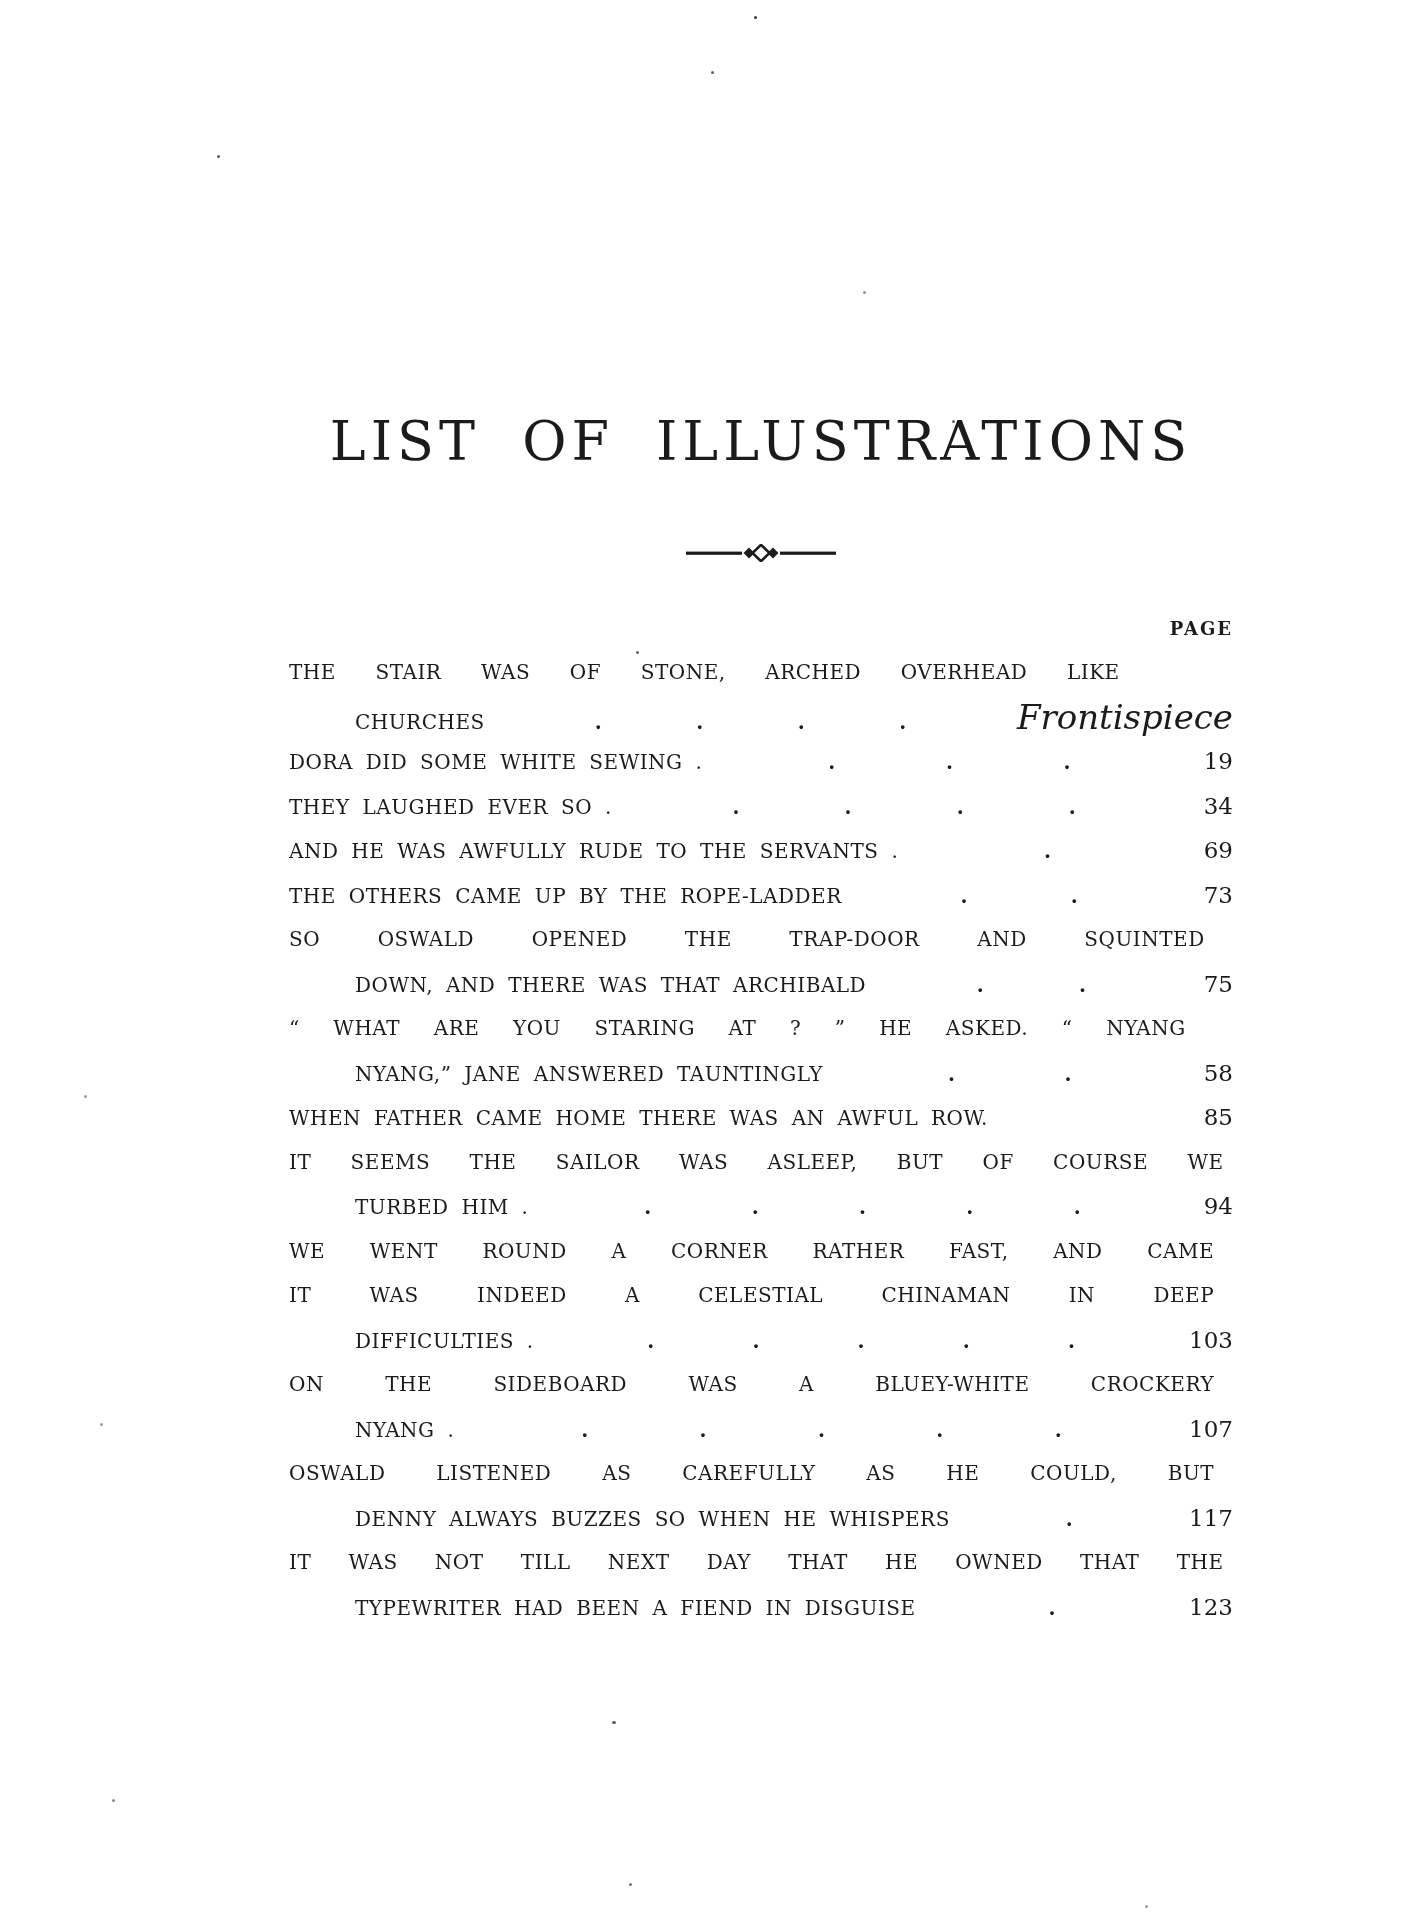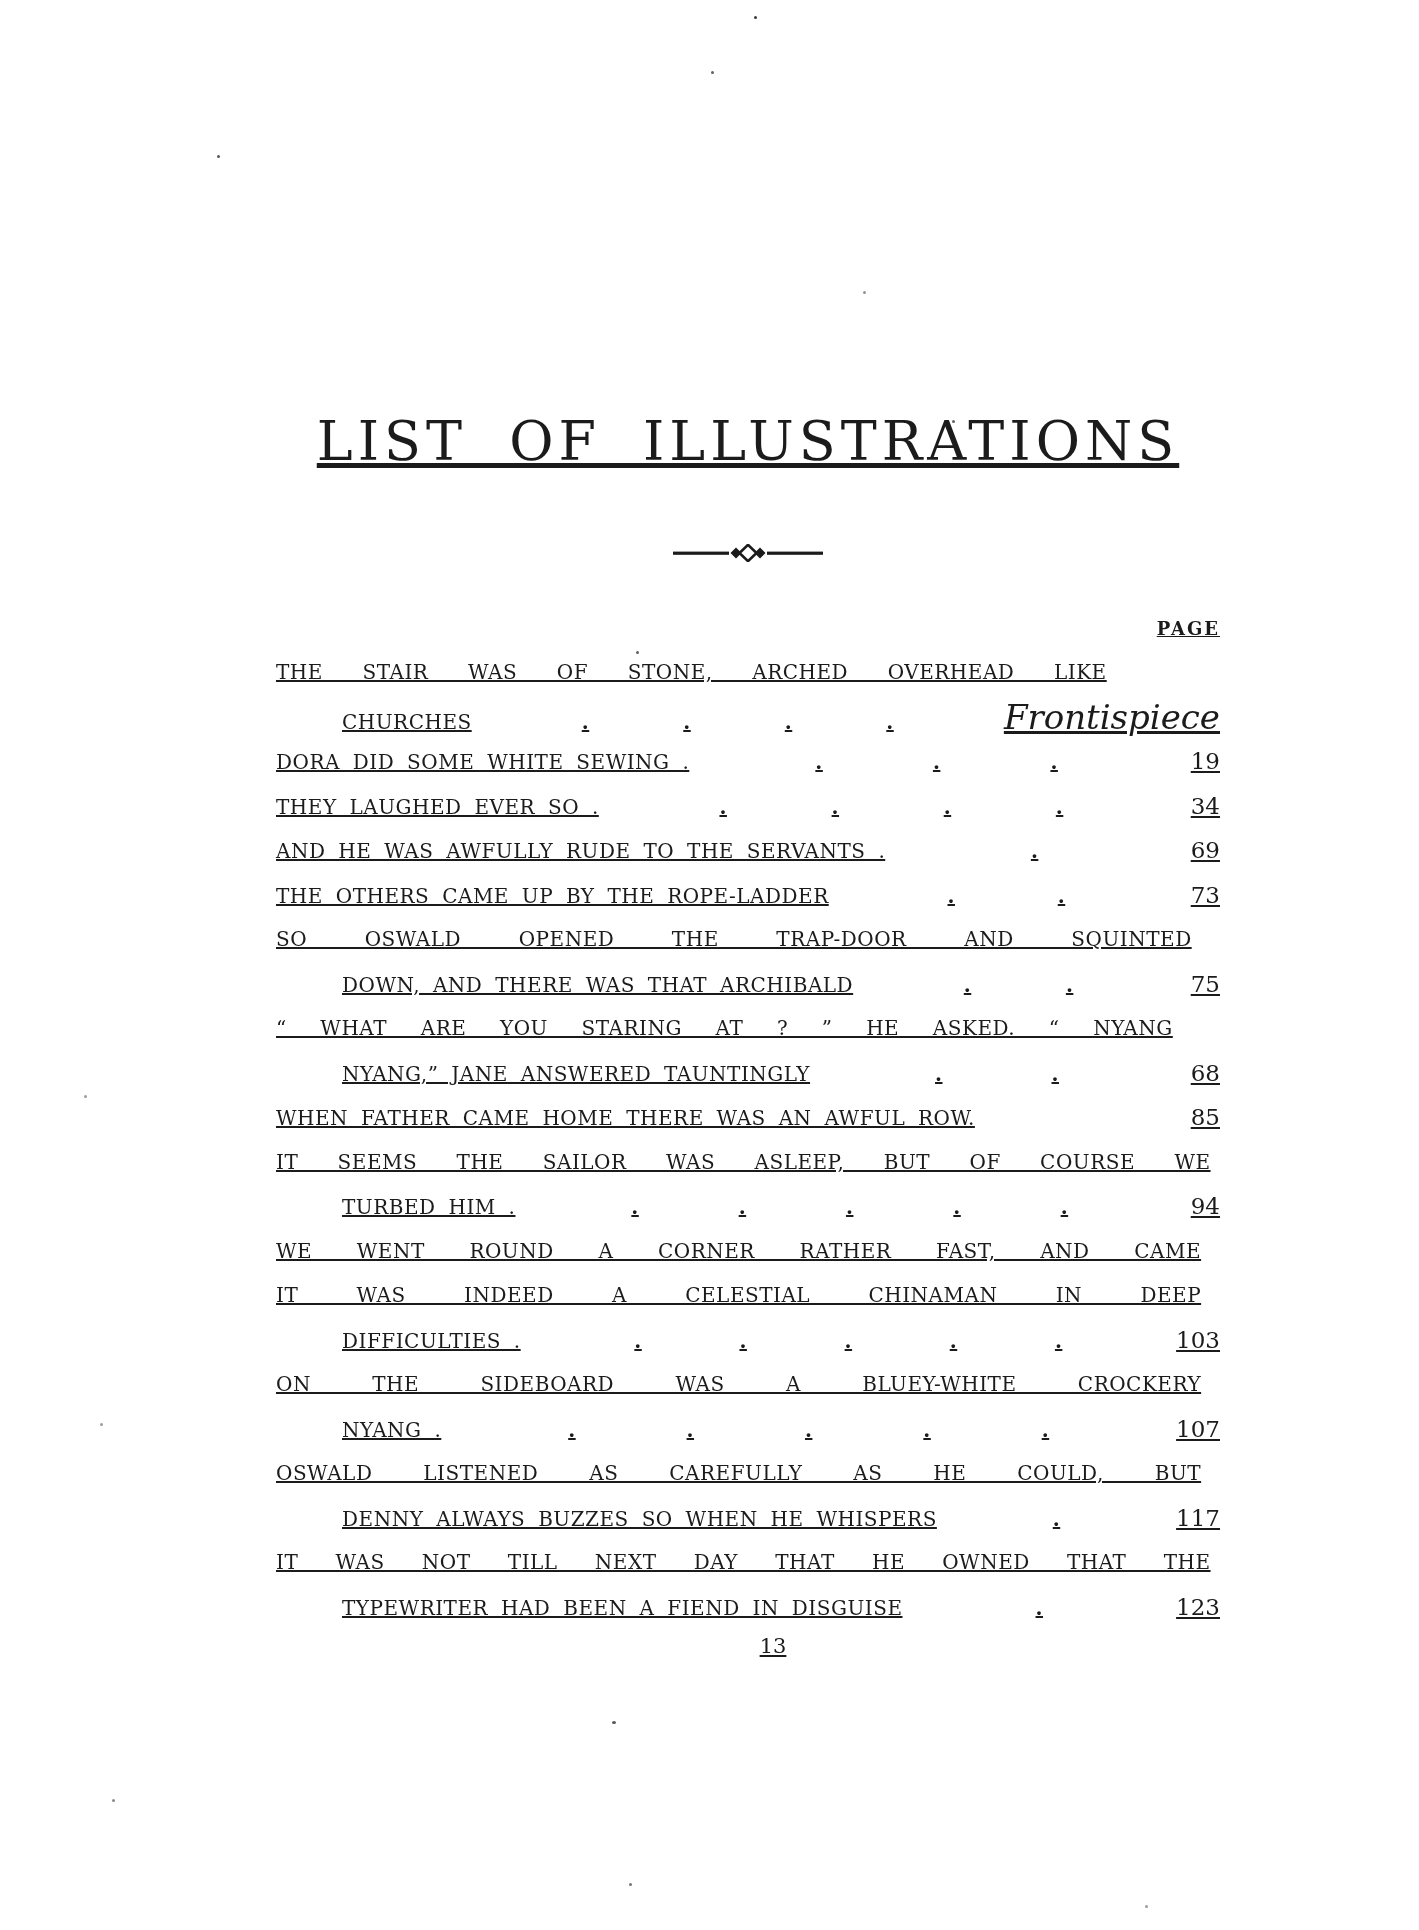--- a/index.html
+++ b/index.html
@@ -3,21 +3,21 @@
 <meta charset="utf-8">
 <style>
   html,body{margin:0;padding:0;}
   body{
     width:1419px;height:1930px;
     background:var(--paper,#ffffff);
     color:var(--ink,#1b1b1b);
     font-family:"DejaVu Serif","Liberation Serif",serif;
     position:relative;overflow:hidden;
   }
-  .content{position:absolute;left:276px;top:0;width:944px;text-decoration:underline;}
+  .content{position:absolute;left:289px;top:0;width:944px;}
   .doc-title{
     margin:414px 0 0 0;
     font-size:54px;font-weight:normal;line-height:56px;
     text-align:center;letter-spacing:5px;word-spacing:20px;
     white-space:nowrap;
   }
   .ornament{margin-top:74px;height:18px;text-align:center;line-height:0;}
   .page-label{
     margin-top:56px;line-height:22px;text-align:right;
     font-size:18px;font-weight:bold;letter-spacing:2px;
@@ -128,21 +128,21 @@
       </div>
       <div class="line">
         <div class="jtext" style="width: 95%;">“ WHAT ARE YOU STARING AT ? ” HE ASKED. “ NYANG</div>
       </div>
       <div class="line indent">
         <span class="cap">NYANG,” JANE ANSWERED TAUNTINGLY</span>
         <span class="dots">
           <span>.</span>
           <span>.</span>
         </span>
-        <span class="pg">68</span>
+        <span class="pg">58</span>
       </div>
       <div class="line">
         <span class="cap">WHEN FATHER CAME HOME THERE WAS AN AWFUL ROW.</span>
         <span class="dots"></span>
         <span class="pg">85</span>
       </div>
       <div class="line">
         <div class="jtext" style="width: 99%;">IT SEEMS THE SAILOR WAS ASLEEP, BUT OF COURSE WE</div>
       </div>
       <div class="line indent">
@@ -202,21 +202,20 @@
       </div>
       <div class="line indent">
         <span class="cap">TYPEWRITER HAD BEEN A FIEND IN DISGUISE</span>
         <span class="dots">
           <span>.</span>
         </span>
         <span class="pg">123</span>
       </div>
     </div>
 
-  <div class="folio">13</div>
 
 </div>
 
 <div class="speck" style="left:754px;top:16px;width:3px;height:3px;"></div>
 <div class="speck" style="left:711px;top:71px;width:3px;height:3px;opacity:.8;"></div>
 <div class="speck" style="left:217px;top:155px;width:3px;height:3px;opacity:.85;"></div>
 <div class="speck" style="left:863px;top:291px;width:3px;height:3px;opacity:.55;"></div>
 <div class="speck" style="left:952px;top:420px;width:3px;height:3px;opacity:.8;"></div>
 <div class="speck" style="left:636px;top:651px;width:3px;height:3px;opacity:.8;"></div>
 <div class="speck" style="left:84px;top:1095px;width:3px;height:3px;opacity:.5;"></div>

